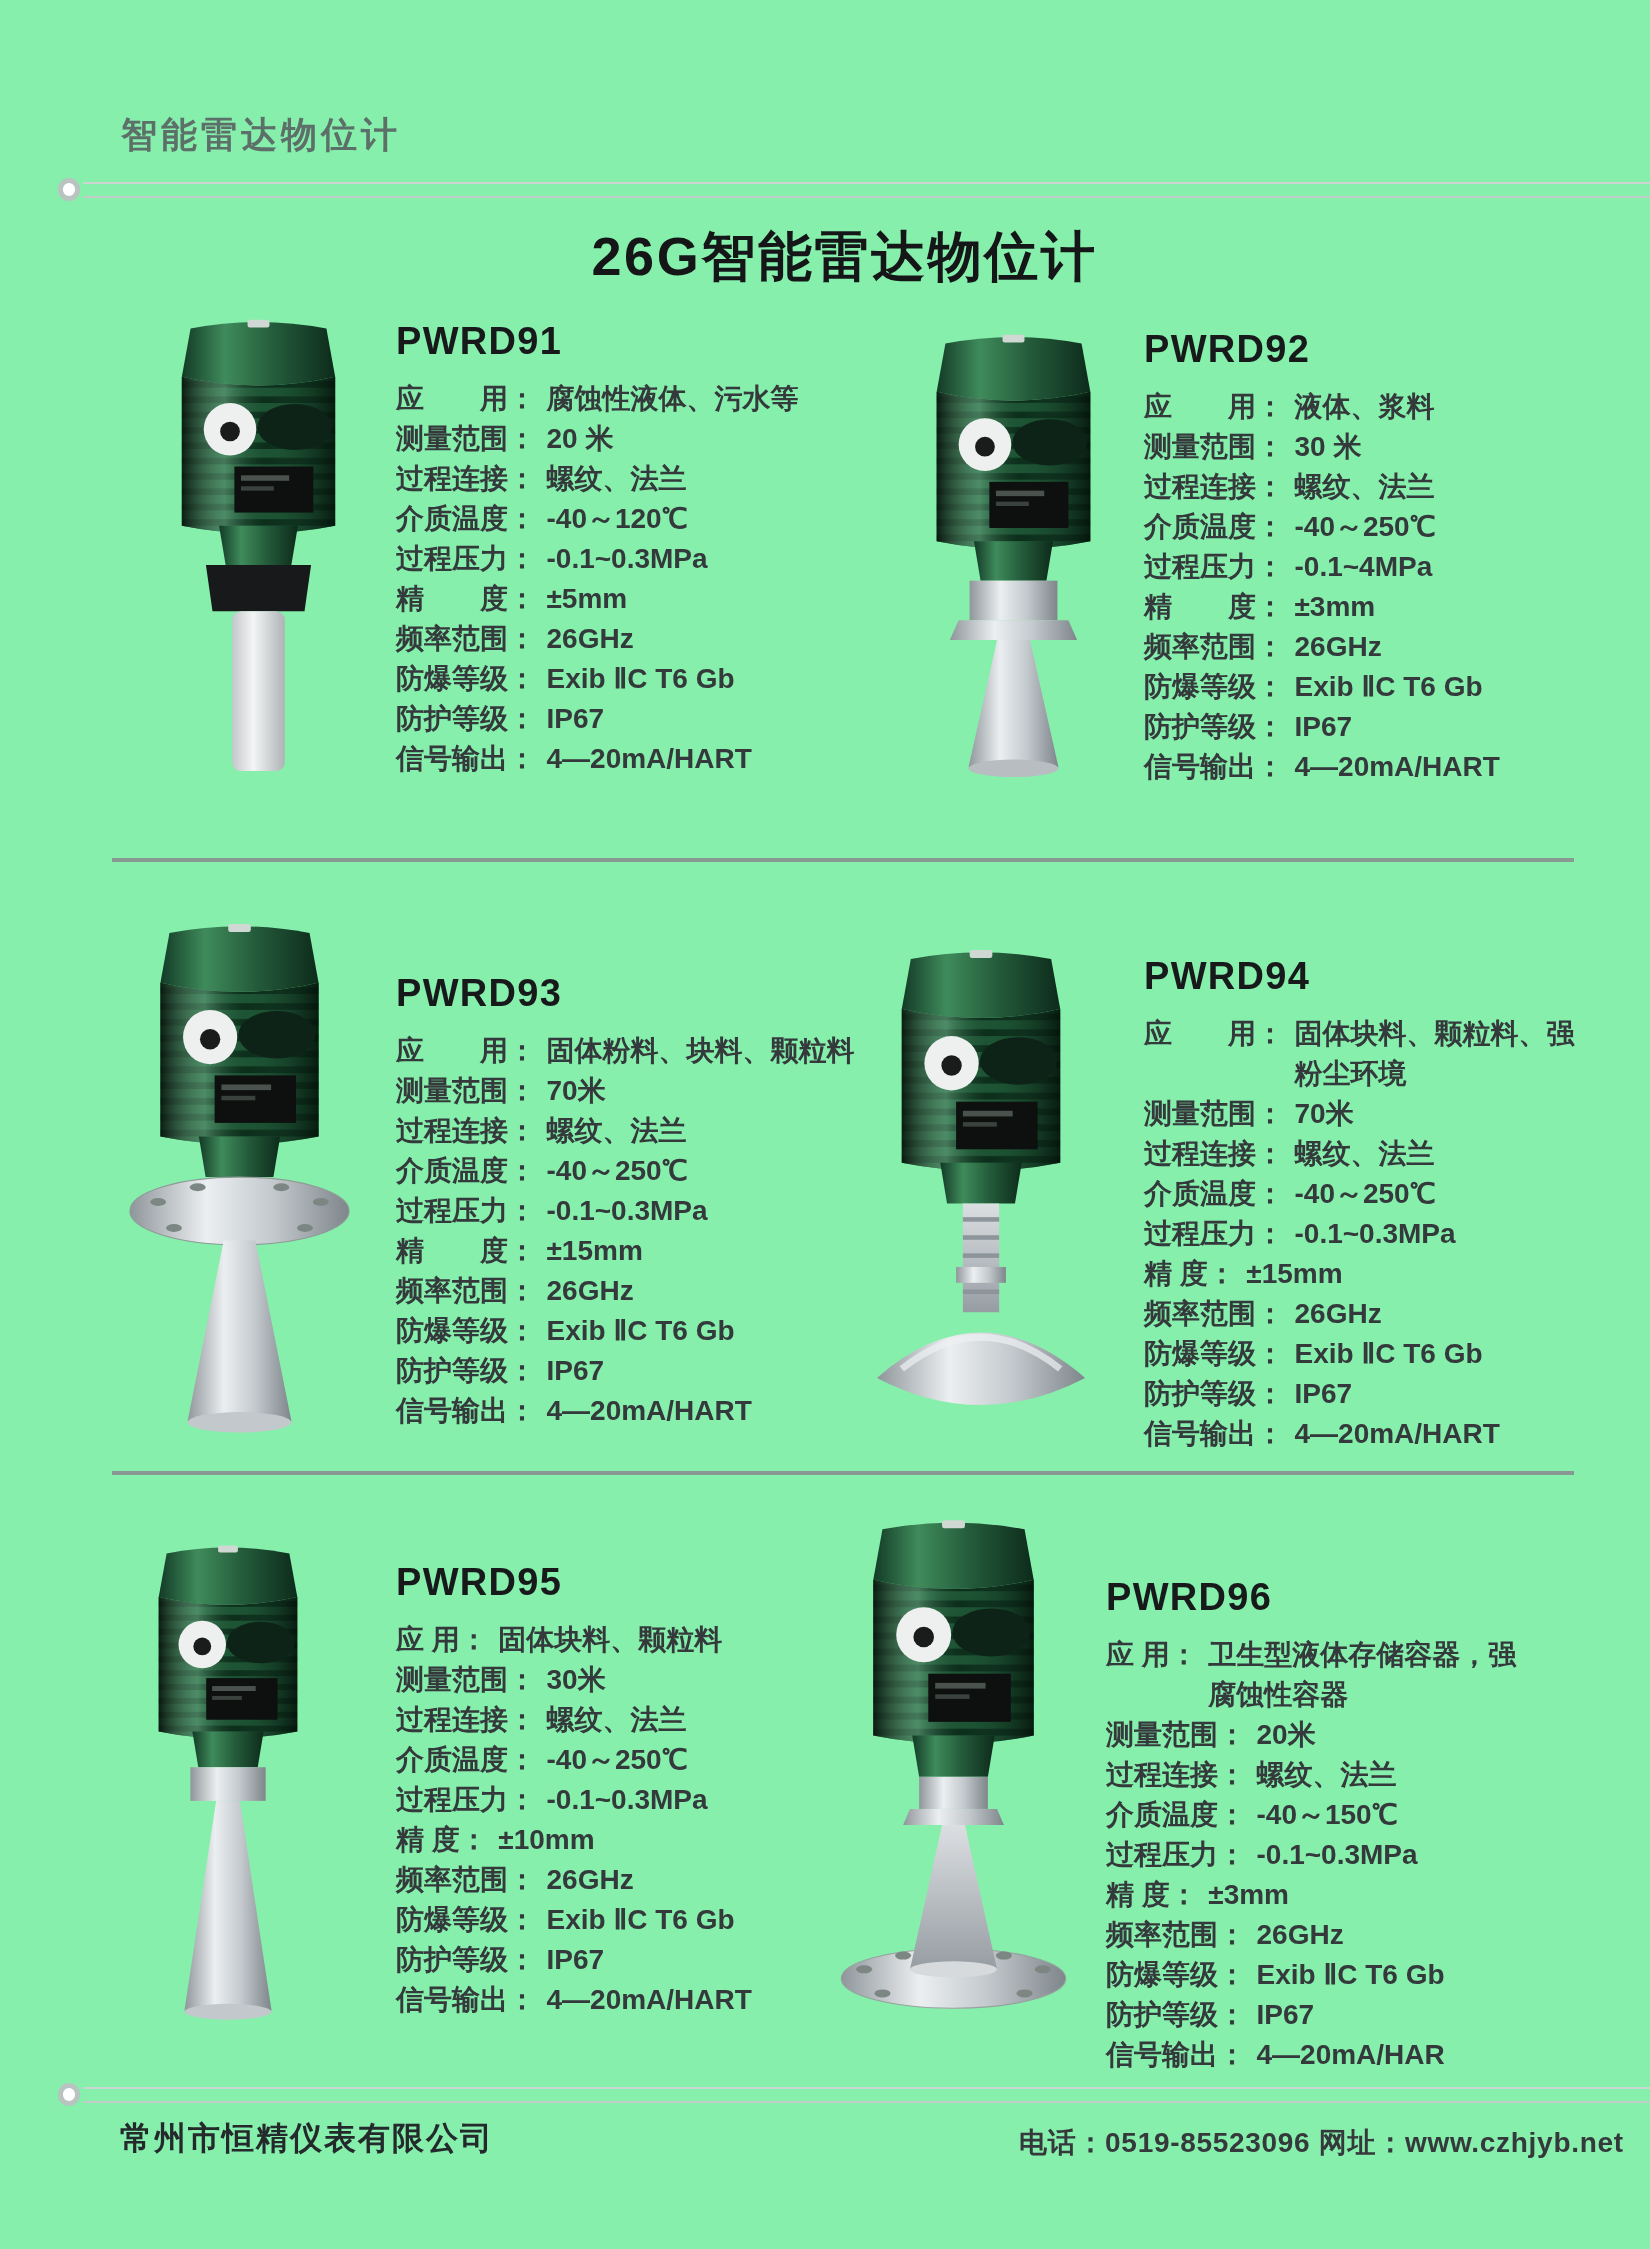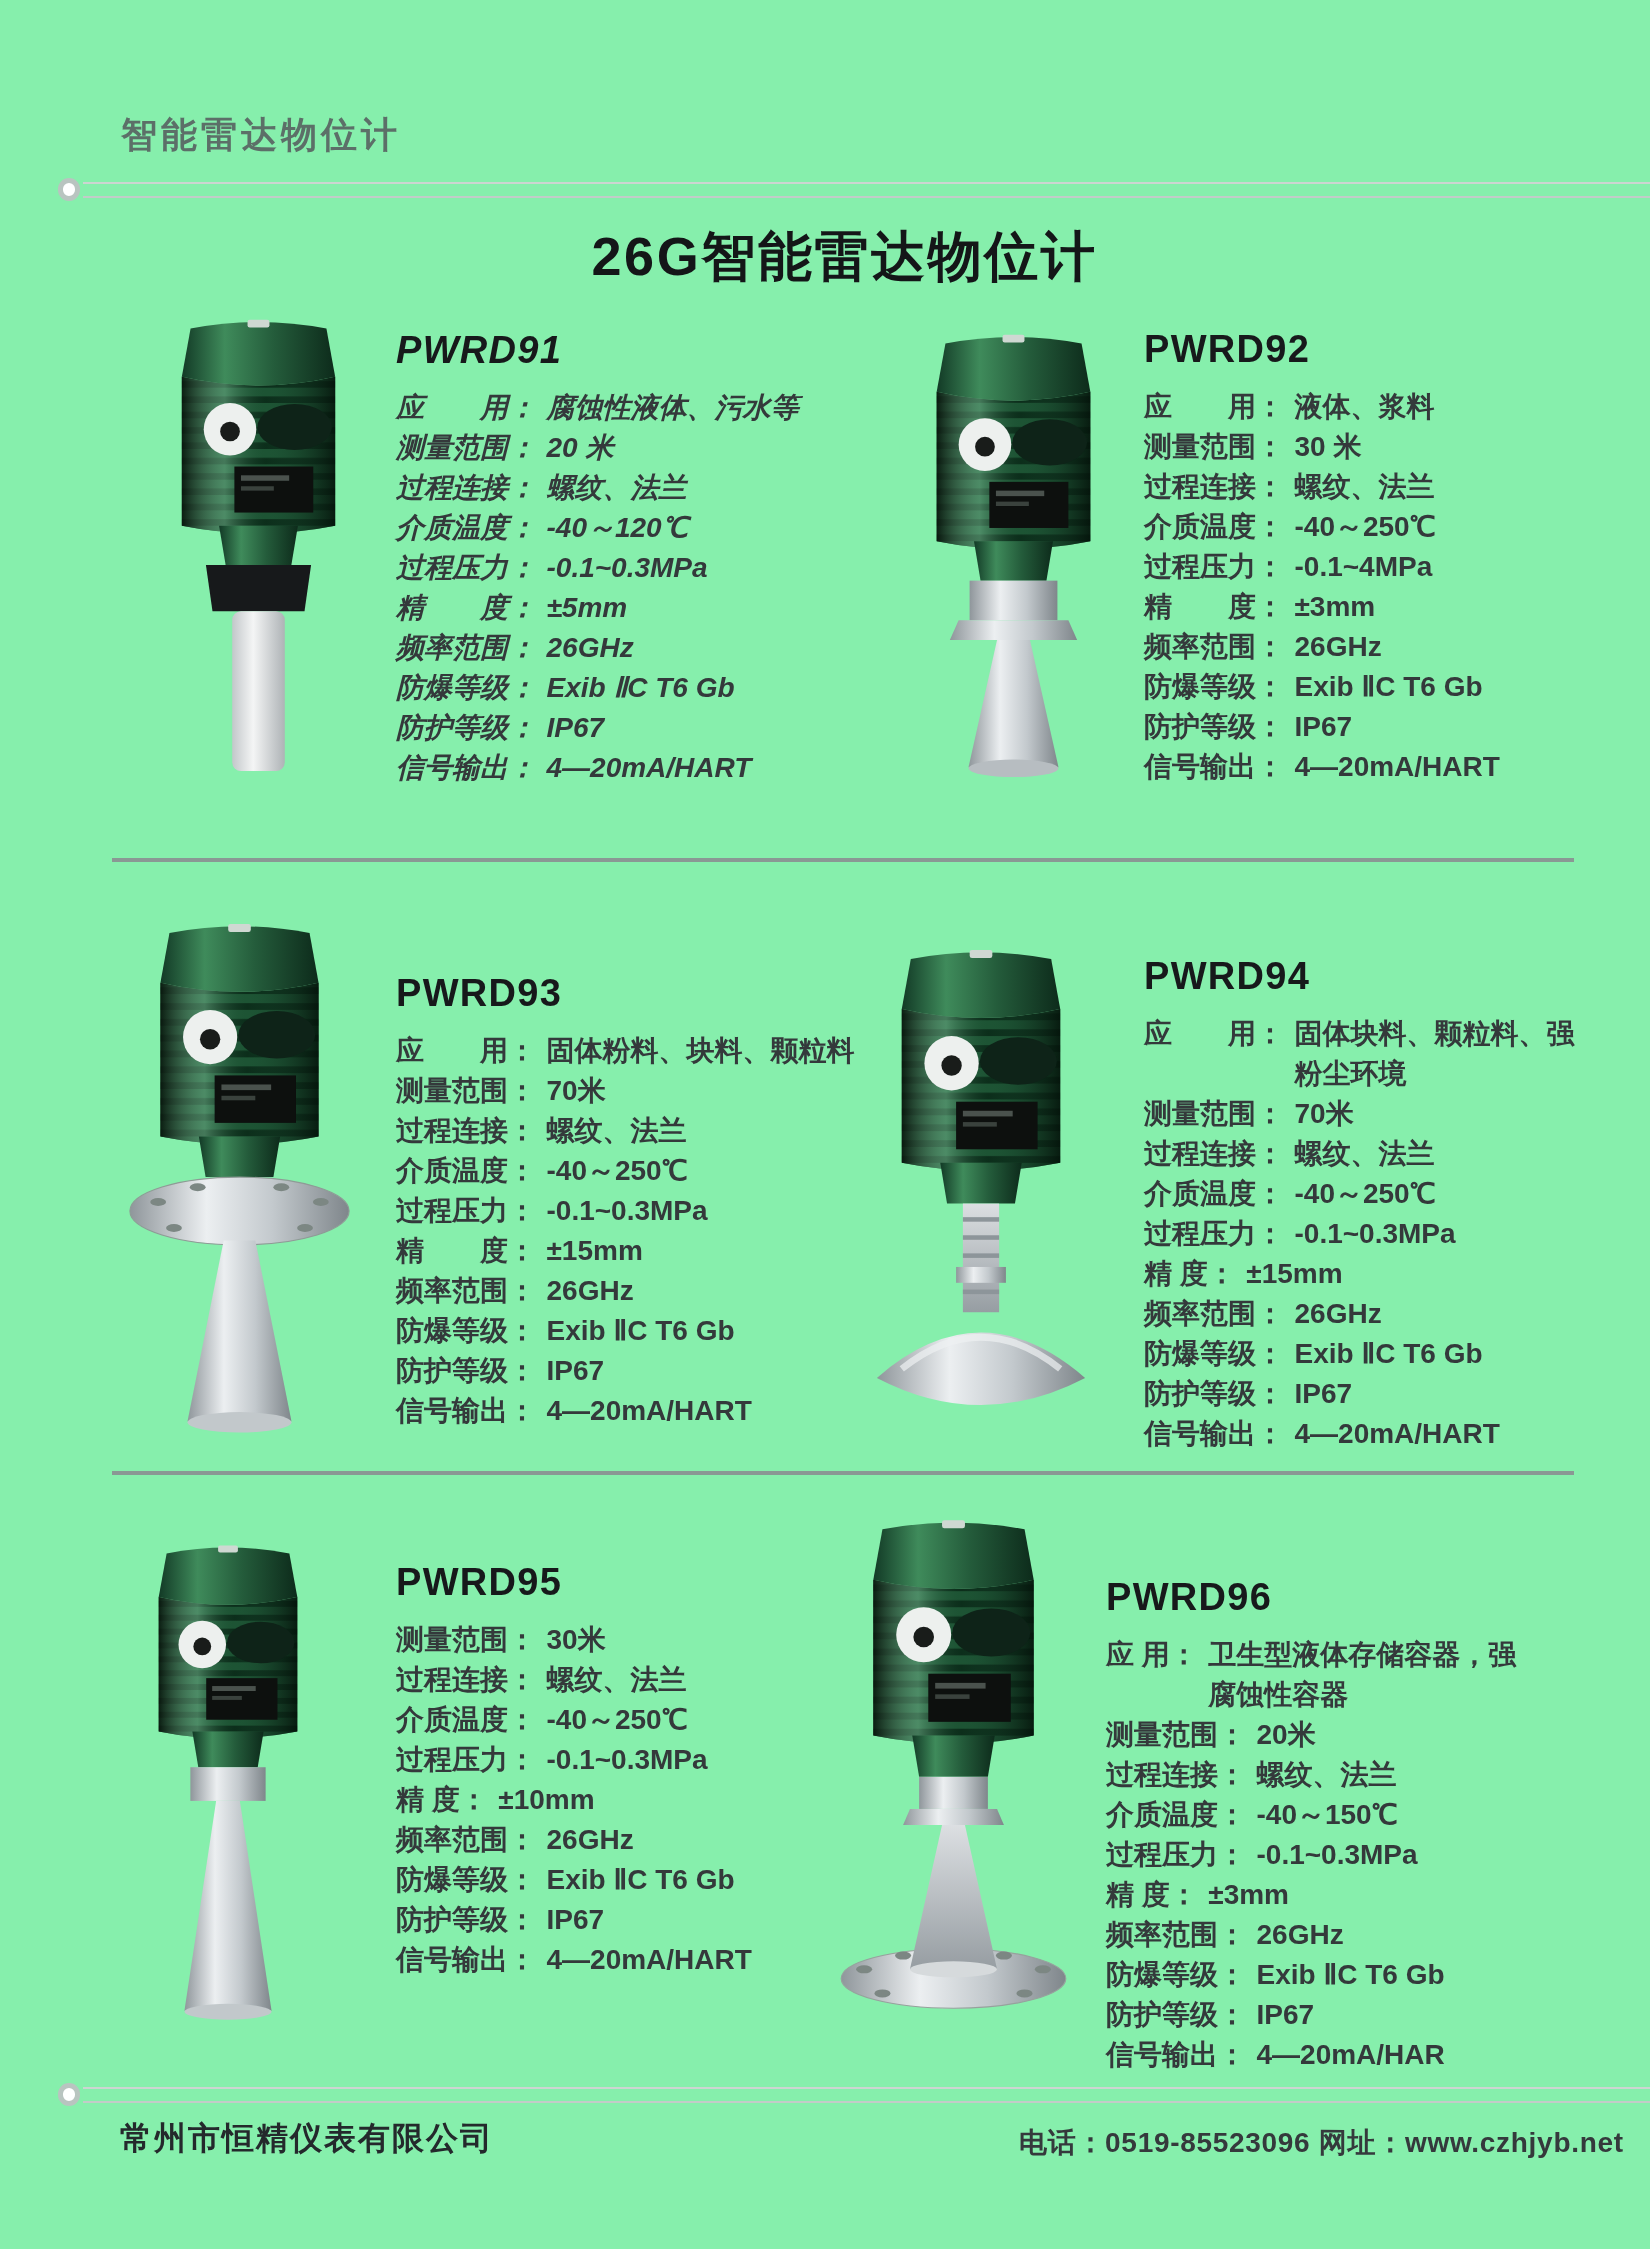--- a/index.html
+++ b/index.html
@@ -109,21 +109,21 @@
   <h1 class="main-title">26G智能雷达物位计</h1>
 
   <div class="photo" style="left:148px;top:311px;width:221px;height:471px;">
     <svg viewBox="0 0 200 430" preserveAspectRatio="xMidYMid meet">
       <use href="#devHead"></use>
       <path d="M52,232 L148,232 L142,274 L58,274 Z" fill="#17191b"></path>
       <rect x="76" y="274" width="48" height="146" rx="8" fill="url(#gRod)"></rect>
     </svg>
   </div>
 
-  <div class="specs" style="left:396px;top:329px;width:699px;font-style:italic;">
+  <div class="specs" style="left:396px;top:320px;width:699px;">
     <h2>PWRD91</h2>
     <div class="spec-line"><span class="spec-label">应　　用：</span><span class="spec-value">腐蚀性液体、污水等</span></div>
     <div class="spec-line"><span class="spec-label">测量范围：</span><span class="spec-value">20 米</span></div>
     <div class="spec-line"><span class="spec-label">过程连接：</span><span class="spec-value">螺纹、法兰</span></div>
     <div class="spec-line"><span class="spec-label">介质温度：</span><span class="spec-value">-40～120℃</span></div>
     <div class="spec-line"><span class="spec-label">过程压力：</span><span class="spec-value">-0.1~0.3MPa</span></div>
     <div class="spec-line"><span class="spec-label">精　　度：</span><span class="spec-value">±5mm</span></div>
     <div class="spec-line"><span class="spec-label">频率范围：</span><span class="spec-value">26GHz</span></div>
     <div class="spec-line"><span class="spec-label">防爆等级：</span><span class="spec-value">Exib ⅡC T6 Gb</span></div>
     <div class="spec-line"><span class="spec-label">防护等级：</span><span class="spec-value">IP67</span></div>
@@ -220,20 +220,21 @@
     <svg viewBox="0 0 200 510" preserveAspectRatio="xMidYMid meet">
       <use href="#devHead"></use>
       <rect x="62" y="232" width="76" height="34" fill="url(#gMetal)"></rect>
       <path d="M88,266 L112,266 L144,478 L56,478 Z" fill="url(#gMetal)"></path>
       <ellipse cx="100" cy="479" rx="44" ry="8" fill="#c2c8cb"></ellipse>
     </svg>
   </div>
 
   <div class="specs" style="left:396px;top:1561px;width:699px;">
     <h2>PWRD95</h2>
+    <div class="spec-line"><span class="spec-label">应 用：</span><span class="spec-value">固体块料、颗粒料</span></div>
     <div class="spec-line"><span class="spec-label">测量范围：</span><span class="spec-value">30米</span></div>
     <div class="spec-line"><span class="spec-label">过程连接：</span><span class="spec-value">螺纹、法兰</span></div>
     <div class="spec-line"><span class="spec-label">介质温度：</span><span class="spec-value">-40～250℃</span></div>
     <div class="spec-line"><span class="spec-label">过程压力：</span><span class="spec-value">-0.1~0.3MPa</span></div>
     <div class="spec-line"><span class="spec-label">精 度：</span><span class="spec-value">±10mm</span></div>
     <div class="spec-line"><span class="spec-label">频率范围：</span><span class="spec-value">26GHz</span></div>
     <div class="spec-line"><span class="spec-label">防爆等级：</span><span class="spec-value">Exib ⅡC T6 Gb</span></div>
     <div class="spec-line"><span class="spec-label">防护等级：</span><span class="spec-value">IP67</span></div>
     <div class="spec-line"><span class="spec-label">信号输出：</span><span class="spec-value">4—20mA/HART</span></div>
   </div>

